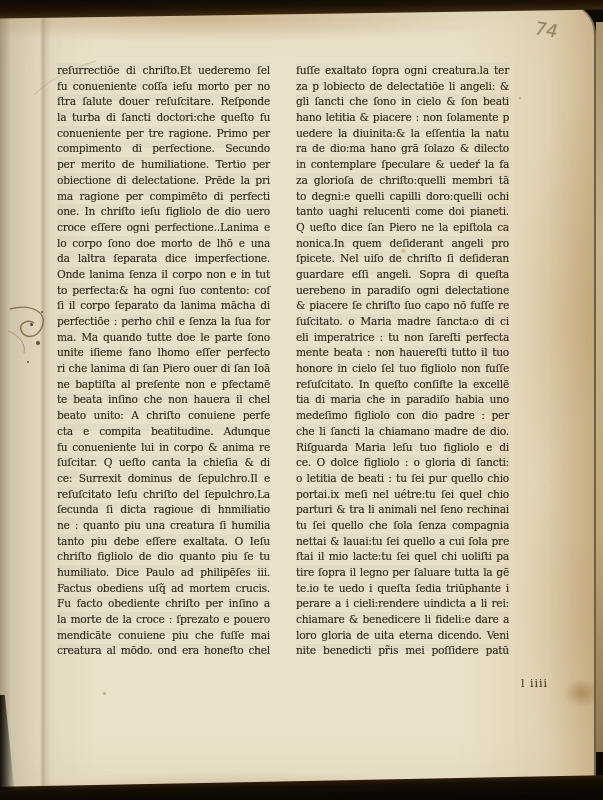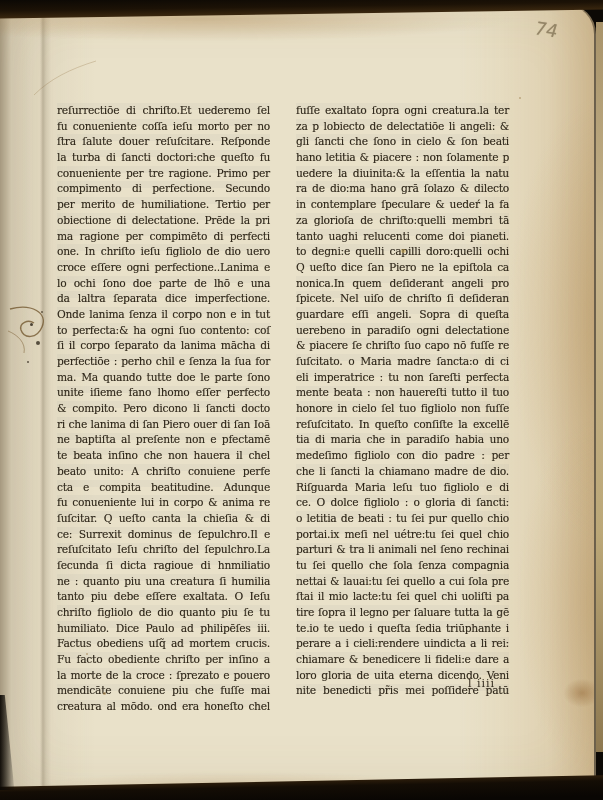--- a/index.html
+++ b/index.html
@@ -31,28 +31,28 @@
     transform:rotate(-0.85deg);
     background:linear-gradient(to bottom,#0b0804 55%,#1c1206 82%,#3a270f 100%);}
   .bottom-dark{position:absolute;left:-8px;top:781px;width:620px;height:46px;z-index:5;
     transform:rotate(-1.1deg);
     background:linear-gradient(to top,#090603 55%,#140d05 88%,#2c1d0b 100%);}
   .spine-wedge{position:absolute;left:0;top:695px;width:16px;height:95px;z-index:6;
     background:linear-gradient(to right, rgba(11,8,4,.95), rgba(11,8,4,0));
     clip-path:polygon(0 0, 30% 0, 90% 100%, 0 100%);}
   
   .col{position:absolute;top:58px;width:213px;
-    background:repeating-linear-gradient(to bottom, rgba(96,106,124,.05) 0px 7px, rgba(96,106,124,0) 7px 15.7px);margin-top:40px;}
+    background:repeating-linear-gradient(to bottom, rgba(96,106,124,.05) 0px 7px, rgba(96,106,124,0) 7px 15.7px);}
   .col-left{left:57px;}
   .col-right{left:296px;}
   .tline{height:15.7px;line-height:15.7px;font-size:10.6px;letter-spacing:-0.2px;
     white-space:nowrap;color:var(--c-ink, #2f271a);
     text-align:justify;text-align-last:justify;
     text-shadow:0.3px 0.3px 0 rgba(47,39,26,.35);}
-  .signature{position:absolute;left:468px;top:672px;width:80px;text-align:left;
+  .signature{position:absolute;left:468px;top:672px;width:80px;text-align:right;
     font-size:11px;letter-spacing:1px;color:var(--c-ink, #2f271a);}
   .folio{position:absolute;left:535px;top:14px;font-size:18px;
     font-family:"DejaVu Sans", sans-serif;font-weight:normal;
     color:var(--c-folio_ink, #897a5c);opacity:.85;
     transform:rotate(9deg) skewX(-8deg);
     text-shadow:0 0 1px rgba(137,122,92,.55);}
   .fibers{position:absolute;left:4px;top:296px;}
   .fibers2{position:absolute;left:30px;top:46px;}
   .speck{position:absolute;border-radius:50%;}
   .s1{left:30px;top:318px;width:3px;height:3px;background:rgba(40,32,20,.8);}
@@ -89,29 +89,28 @@
         <div class="tline">fu conueniente coſſa ieſu morto per no</div>
         <div class="tline">ſtra ſalute douer reſuſcitare.  Reſponde</div>
         <div class="tline">la turba di ſancti doctori:che queſto fu</div>
         <div class="tline">conueniente per tre ragione. Primo per</div>
         <div class="tline">compimento di perfectione.  Secundo</div>
         <div class="tline">per merito de humiliatione.  Tertio per</div>
         <div class="tline">obiectione di delectatione. Prēde la pri</div>
         <div class="tline">ma ragione per compimēto di  perfecti</div>
         <div class="tline">one.  In chriſto ieſu figliolo de dio uero</div>
         <div class="tline">croce eſſere ogni perfectione..Lanima e</div>
-        <div class="tline">lo ochi ſono doe parte de lhō e  una</div>
+        <div class="tline">lo corpo ſono doe morto de lhō e  una</div>
         <div class="tline">da laltra ſeparata dice imperfectione.</div>
         <div class="tline">Onde lanima ſenza il corpo non e in tut</div>
         <div class="tline">to perfecta:&amp; ha ogni ſuo contento: coſ</div>
         <div class="tline">ſi il corpo ſeparato da  lanima  mācha di</div>
         <div class="tline">perfectiōe : perho chil e ſenza la ſua for</div>
         <div class="tline">ma. Ma quando tutte doe le parte ſono</div>
         <div class="tline">unite iſieme fano  lhomo eſſer  perfecto</div>
-        <div class="tline">&amp; compito.  Pero dicono li ſancti docto</div>
         <div class="tline">ri che lanima di ſan Piero ouer di ſan Ioā</div>
         <div class="tline">ne baptiſta al preſente non e  pfectamē</div>
         <div class="tline">te beata inſino  che non hauera  il chel</div>
         <div class="tline">beato unito:  A chriſto  conuiene perfe</div>
         <div class="tline">cta e compita  beatitudine.   Adunque</div>
         <div class="tline">fu conueniente lui in  corpo &amp; anima re</div>
         <div class="tline">ſuſcitar.  Q ueſto canta la  chieſia &amp; di</div>
         <div class="tline">ce:  Surrexit dominus de ſepulchro.Il e</div>
         <div class="tline">reſuſcitato Ieſu chriſto del ſepulchro.La</div>
         <div class="tline">ſecunda ſi dicta  ragioue  di  hnmiliatio</div>
@@ -128,22 +127,22 @@
 
     <div class="col col-right">
         <div class="tline">fuſſe exaltato ſopra ogni creatura.la ter</div>
         <div class="tline">za p lobiecto de delectatiōe li angeli: &amp;</div>
         <div class="tline">gli ſancti  che ſono  in cielo  &amp; ſon  beati</div>
         <div class="tline">hano letitia &amp; piacere : non ſolamente p</div>
         <div class="tline">uedere la diuinita:&amp; la  eſſentia  la natu</div>
         <div class="tline">ra de dio:ma hano grā ſolazo &amp;  dilecto</div>
         <div class="tline">in contemplare ſpeculare &amp;  uedeŕ  la fa</div>
         <div class="tline">za glorioſa de chriſto:quelli membri  tā</div>
+        <div class="tline">to degni:e quelli capilli doro:quelli ochi</div>
         <div class="tline">tanto uaghi relucenti come doi pianeti.</div>
-        <div class="tline">to degni:e quelli capilli doro:quelli ochi</div>
         <div class="tline">Q ueſto dice ſan Piero ne la  epiſtola ca</div>
         <div class="tline">nonica.In quem  deſiderant  angeli  pro</div>
         <div class="tline">ſpicete.  Nel uiſo de chriſto ſi deſideran</div>
         <div class="tline">guardare  eſſi angeli.   Sopra  di  queſta</div>
         <div class="tline">uerebeno in paradiſo ogni delectatione</div>
         <div class="tline">&amp; piacere ſe chriſto ſuo capo nō  fuſſe re</div>
         <div class="tline">ſuſcitato.   o Maria madre  ſancta:o di ci</div>
         <div class="tline">eli imperatrice : tu non  ſareſti  perfecta</div>
         <div class="tline">mente beata : non  hauereſti tutto il tuo</div>
         <div class="tline">honore in cielo ſel tuo  figliolo non  fuſſe</div>

